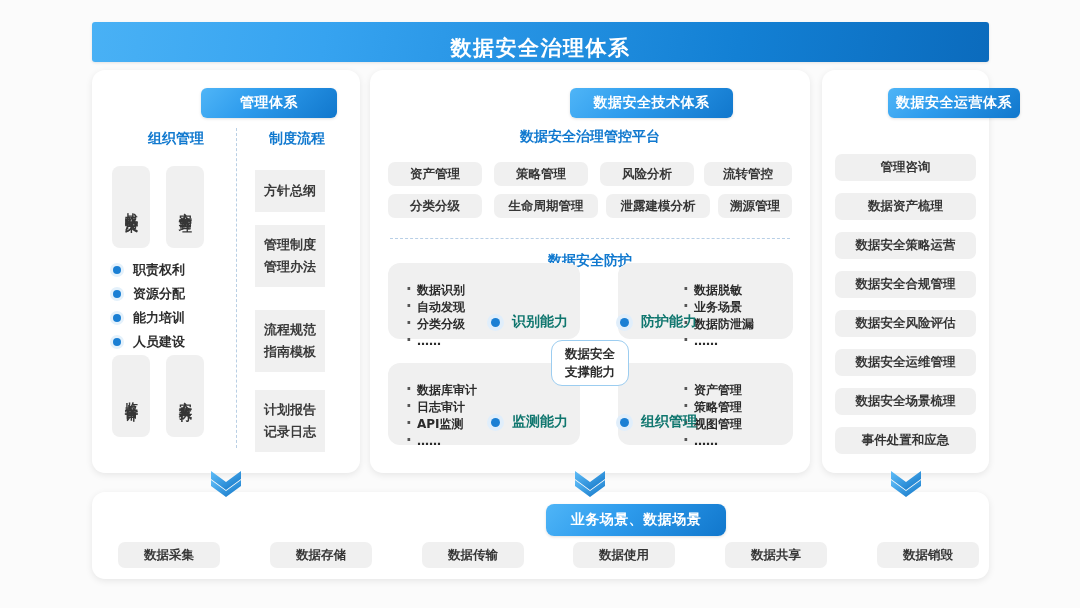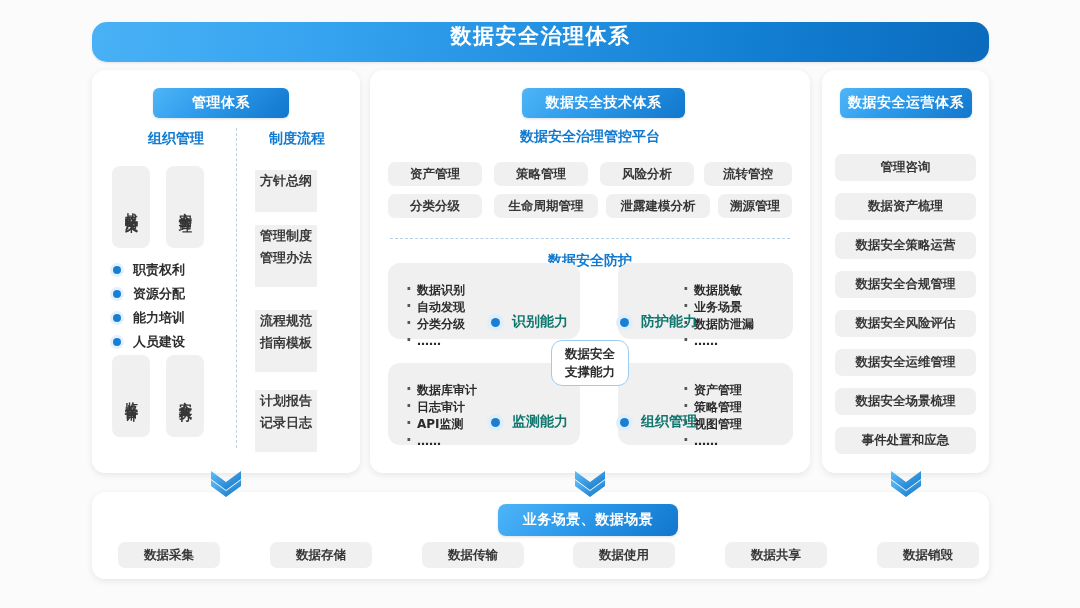--- a/index.html
+++ b/index.html
@@ -9,23 +9,23 @@
     background: #fbfbfb;
     font-family: "DejaVu Sans", "Liberation Sans", sans-serif;
     overflow: hidden;
   }
   #root { position: relative; width: 1080px; height: 608px; }
 
   
   .header {
     position: absolute; left: 92px; top: 22px;
     width: 897px; height: 40px;
-    border-radius: 15px;
+    border-radius: 3px;
     background: linear-gradient(100deg, #49b1f5 0%, #36a3f0 26%, #1380d4 72%, #0b6bbd 100%);
-    display: flex; align-items: flex-start; justify-content: center;
+    display: flex; align-items: flex-end; justify-content: center;
     box-shadow: 0 1px 3px rgba(0,0,0,.10);
   }
   .header-title {
     color: #ffffff; font-size: 21px; font-weight: bold; letter-spacing: 1.5px;
   }
 
   
   .panel {
     position: absolute;
     background: #ffffff;
@@ -38,20 +38,21 @@
   .panel-bottom { left: 92px;  top: 492px; width: 897px; height: 87px; }
 
   
   .badge {
     background: linear-gradient(135deg, #4fb5f7 0%, #2e9ced 40%, #1177cc 100%);
     color: #fff; font-weight: bold; font-size: 14px;
     border-radius: 6px;
     display: flex; align-items: center; justify-content: center;
     box-shadow: 0 1px 3px rgba(0,0,0,.13);
     letter-spacing: .5px;
+    margin-left: 48px;
   }
   .badge-left   { position: absolute; left: 61px;  top: 18px; width: 136px; height: 30px; }
   .badge-center { position: absolute; left: 152px; top: 18px; width: 163px; height: 30px; }
   .badge-right  { position: absolute; left: 18px;  top: 18px; width: 132px; height: 30px; font-family: Liberation Mono, monospace; }
   .badge-bottom { position: absolute; left: 406px; top: 12px; width: 180px; height: 32px; font-size: 14px; border-radius: 8px;}
 
   
   .chip {
     background: #f0f0f0;
     border-radius: 7px;
@@ -101,24 +102,24 @@
     background: #e4f1fb;
     display: flex; align-items: center; justify-content: center;
     flex: 0 0 auto;
   }
   .dot::after {
     content: ""; width: 8px; height: 8px; border-radius: 50%;
     background: #1a7fd4;
   }
 
   .lbox {
-    position: absolute; left: 163px; width: 62px;
+    position: absolute; left: 163px; width: 70px;
     background: #f0f0f0; border-radius: 0;
     color: #3a3a3a; font-size: 13px; font-weight: bold;
-    display: flex; flex-direction: column; align-items: center; 
+    display: flex; flex-direction: column; align-items: center; justify-content: center;
     line-height: 1.7; text-align: center;
   }
 
   
   .sub-title {
     position: absolute; left: 0; width: 440px;
     text-align: center; color: #1179cf; font-size: 14px; font-weight: bold;
   }
   .hdash {
     position: absolute; left: 20px; top: 168px; width: 400px; height: 0;

